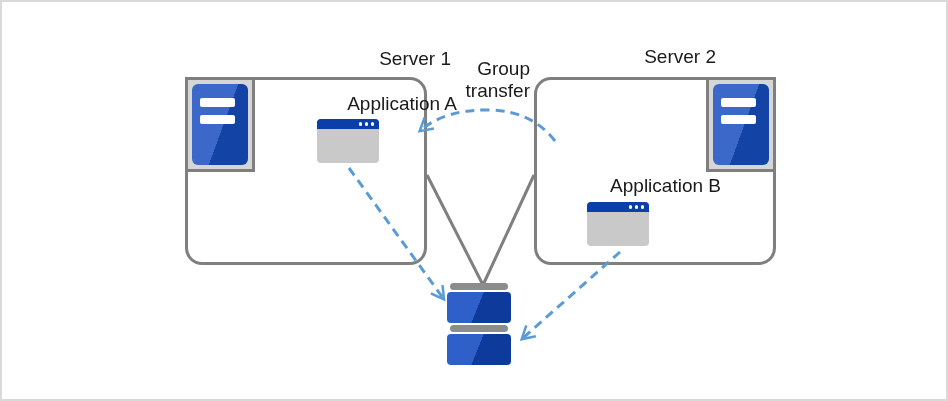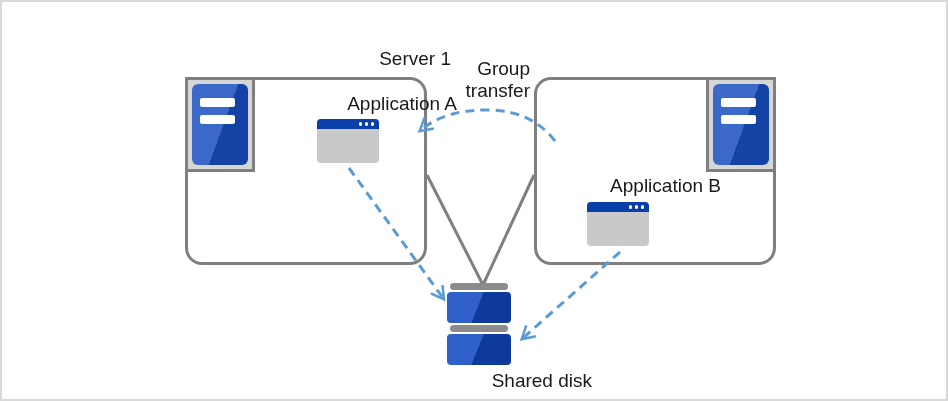--- a/index.html
+++ b/index.html
@@ -146,24 +146,24 @@
       </marker>
     </defs>
     <polyline class="gray-line" points="425,173 481,283"></polyline>
     <polyline class="gray-line" points="532,173 481,283"></polyline>
     <path class="dash-arrow" d="M553,139 Q530,109 488,108 Q444,107 419,128" marker-end="url(#arrowhead)"></path>
     <path class="dash-arrow" d="M347,166 L441,296" marker-end="url(#arrowhead)"></path>
     <path class="dash-arrow" d="M618,250 L521,336" marker-end="url(#arrowhead)"></path>
   </svg>
 
   <div class="label label-server1">Server 1</div>
+  <div class="label label-server2">Server 2</div>
   <div class="label label-app-a">Application A</div>
   <div class="label label-group">Group transfer</div>
   <div class="label label-app-b">Application B</div>
-  <div class="label label-disk">Shared disk</div>
 
   <div class="server-icon server-icon-1">
     <div class="server-icon-body">
       <div class="server-slot slot-1"></div>
       <div class="server-slot slot-2"></div>
     </div>
   </div>
   <div class="server-icon server-icon-2">
     <div class="server-icon-body">
       <div class="server-slot slot-1"></div>

